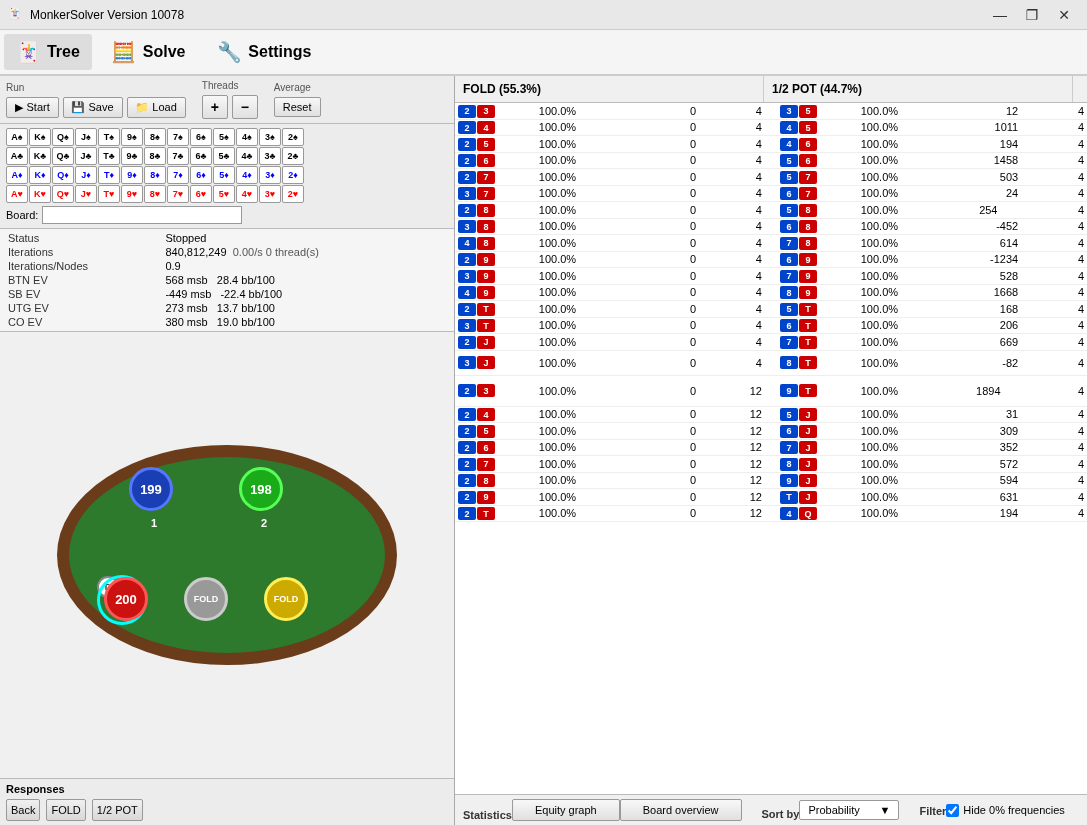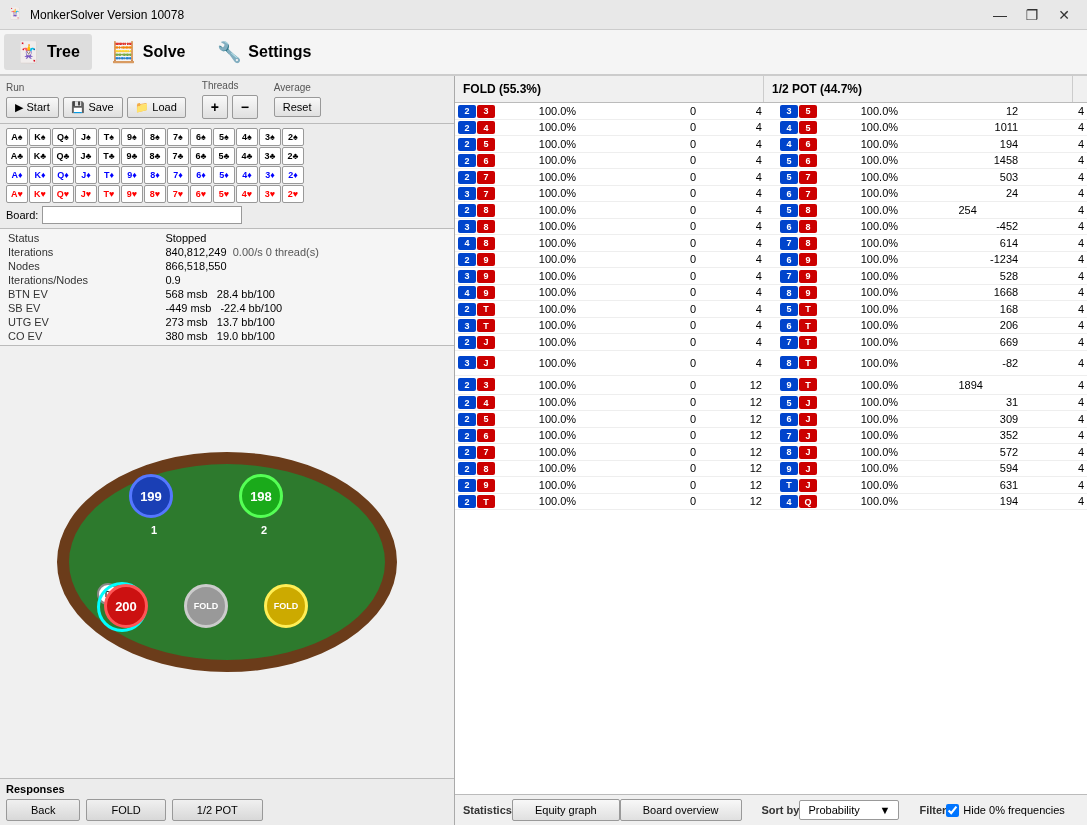--- a/index.html
+++ b/index.html
@@ -166,21 +166,21 @@
     }
 
     
     .responses-section {
       padding: 4px 6px; background: #ececec; border-top: 1px solid #bbb;
       display: flex; flex-direction: column; gap: 4px;
     }
     .responses-label { font-size: 11px; font-weight: bold; }
     .responses-btns { display: flex; gap: 6px; }
     .resp-btn {
-      padding: 4px 24px; font-size: 11px; cursor: pointer;
+      padding: 4px 4px; font-size: 11px; cursor: pointer;
       border: 1px solid #999; background: linear-gradient(to bottom, #f0f0f0, #d8d8d8);
       border-radius: 2px;
     }
 
     
     .right-panel {
       flex: 1;
       background: #fff;
       display: flex;
       flex-direction: column;
@@ -223,21 +223,21 @@
 
     
     .bottom-bar {
       padding: 4px 8px;
       background: #f0f0f0;
       border-top: 1px solid #bbb;
       display: flex;
       align-items: center;
       gap: 20px;
     }
-    .bottom-section { display: flex; align-items: center; }
+    .bottom-section { display: flex; align-items: flex-end; }
     .bottom-label { font-size: 11px; font-weight: bold; color: #333; }
     .dropdown-btn {
       padding: 3px 8px; font-size: 11px; cursor: pointer;
       border: 1px solid #999; background: white;
       border-radius: 2px; display: flex; align-items: center; gap: 4px; min-width: 100px;
     }
     .checkbox-label { display: flex; align-items: center; gap: 4px; font-size: 11px; cursor: pointer; }
     .action-btn {
       padding: 4px 22px; font-size: 11px; cursor: pointer;
       border: 1px solid #999; background: linear-gradient(to bottom, #f8f8f8, #e0e0e0);
@@ -384,24 +384,20 @@
             <tr>
           <td class="label">Status</td>
           <td class="value">Stopped</td>
         </tr>
         <tr>
           <td class="label">Iterations</td>
           <td class="value">
             <span>840,812,249</span>&nbsp;
             <span style="color:#555;">0.00/s 0 thread(s)</span>
           </td>
-        </tr>
-        <tr>
-          <td class="label">Nodes</td>
-          <td class="value">866,518,550</td>
         </tr>
         <tr>
           <td class="label">Iterations/Nodes</td>
           <td class="value">0.9</td>
         </tr>
         <tr>
           <td class="label">BTN EV</td>
           <td class="value">
             <span>568 msb</span>&nbsp;&nbsp;
             <span>28.4 bb/100</span>
@@ -625,21 +621,21 @@
     <td class="td-val" style="padding:1px 3px; text-align:right;">0</td>
     <td class="td-val" style="padding:1px 3px; text-align:right;">4</td>
     <td style="width:12px;"></td>
     <td style="padding:1px 3px;">
       <span style="display:inline-flex;gap:1px;">
         <span style="display:inline-flex;align-items:center;justify-content:center;width:18px;height:13px;border-radius:2px;font-size:9px;font-weight:bold;color:white;background:#0044cc;">5</span>
         <span style="display:inline-flex;align-items:center;justify-content:center;width:18px;height:13px;border-radius:2px;font-size:9px;font-weight:bold;color:white;background:#cc0000;">8</span>
       </span>
     </td>
     <td class="td-pct" style="padding:1px 3px;">100.0%</td>
-    <td class="td-val" style="padding:1px 3px; text-align:left;">254</td>
+    <td class="td-val" style="padding:1px 3px; text-align:center;">254</td>
     <td class="td-val" style="padding:1px 3px; text-align:right;">4</td>
   </tr>
             <tr style="border-bottom: 1px solid rgb(238, 238, 238);">
     <td style="padding:1px 3px;">
       <span style="display:inline-flex;gap:1px;">
         <span style="display:inline-flex;align-items:center;justify-content:center;width:18px;height:13px;border-radius:2px;font-size:9px;font-weight:bold;color:white;background:#0044cc;">3</span>
         <span style="display:inline-flex;align-items:center;justify-content:center;width:18px;height:13px;border-radius:2px;font-size:9px;font-weight:bold;color:white;background:#cc0000;">8</span>
       </span>
     </td>
     <td class="td-pct" style="padding:1px 3px;">100.0%</td>
@@ -835,21 +831,21 @@
     <td class="td-val" style="padding:1px 3px; text-align:right;">0</td>
     <td class="td-val" style="padding:1px 3px; text-align:right;">12</td>
     <td style="width:12px;"></td>
     <td style="padding:1px 3px;">
       <span style="display:inline-flex;gap:1px;">
         <span style="display:inline-flex;align-items:center;justify-content:center;width:18px;height:13px;border-radius:2px;font-size:9px;font-weight:bold;color:white;background:#0044cc;">9</span>
         <span style="display:inline-flex;align-items:center;justify-content:center;width:18px;height:13px;border-radius:2px;font-size:9px;font-weight:bold;color:white;background:#cc0000;">T</span>
       </span>
     </td>
     <td class="td-pct" style="padding:1px 3px;">100.0%</td>
-    <td class="td-val" style="padding:3px 3px; text-align:left;">1894</td>
+    <td class="td-val" style="padding:9px 3px; text-align:center;">1894</td>
     <td class="td-val" style="padding:1px 3px; text-align:right;">4</td>
   </tr>
             <tr style="border-bottom: 1px solid rgb(238, 238, 238);">
     <td style="padding:1px 3px;">
       <span style="display:inline-flex;gap:1px;">
         <span style="display:inline-flex;align-items:center;justify-content:center;width:18px;height:13px;border-radius:2px;font-size:9px;font-weight:bold;color:white;background:#0044cc;">2</span>
         <span style="display:inline-flex;align-items:center;justify-content:center;width:18px;height:13px;border-radius:2px;font-size:9px;font-weight:bold;color:white;background:#cc0000;">4</span>
       </span>
     </td>
     <td class="td-pct" style="padding:1px 3px;">100.0%</td>

